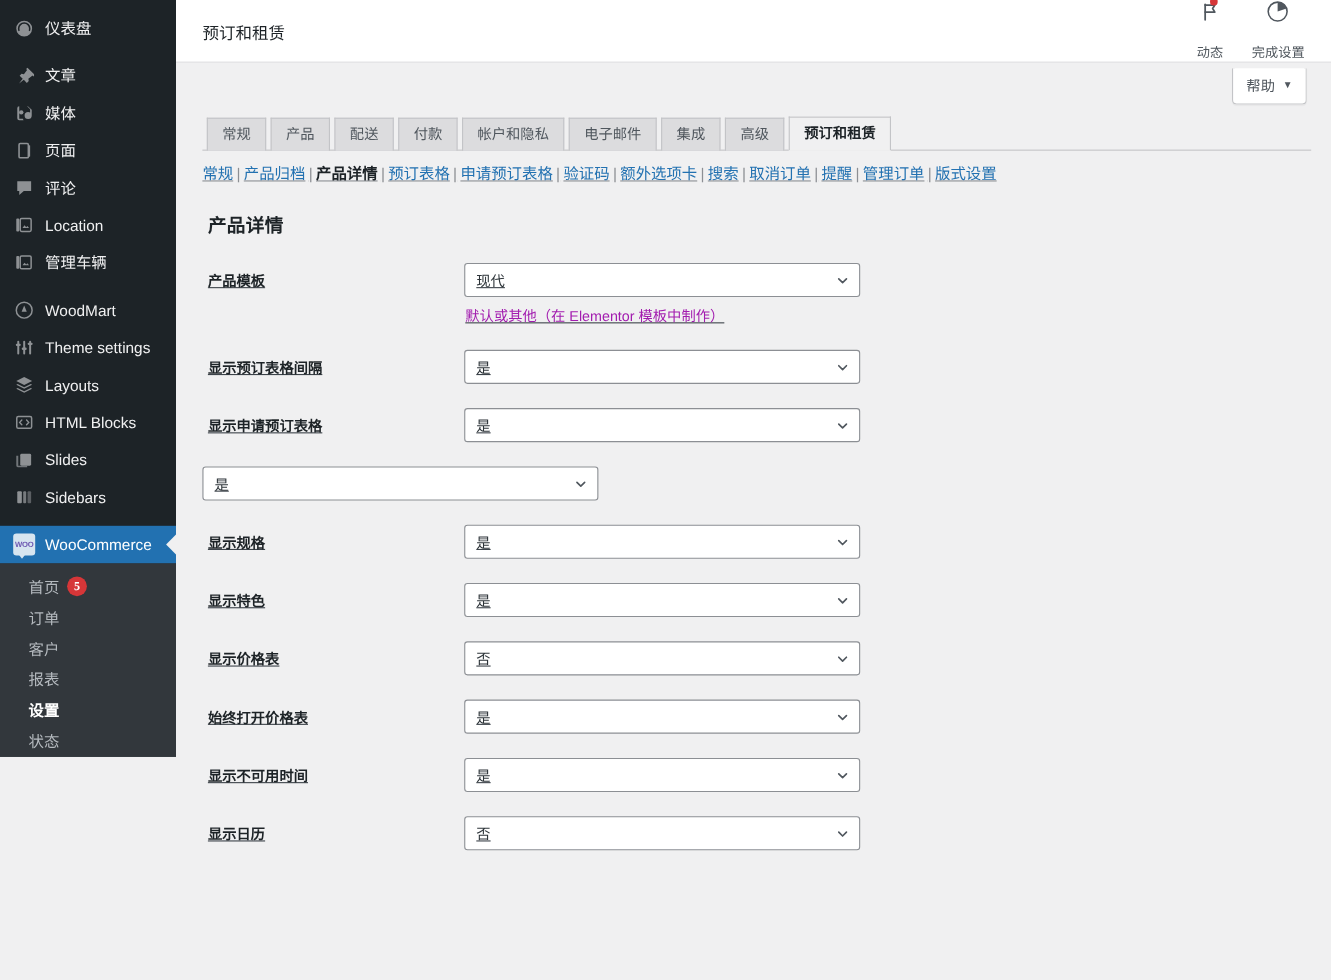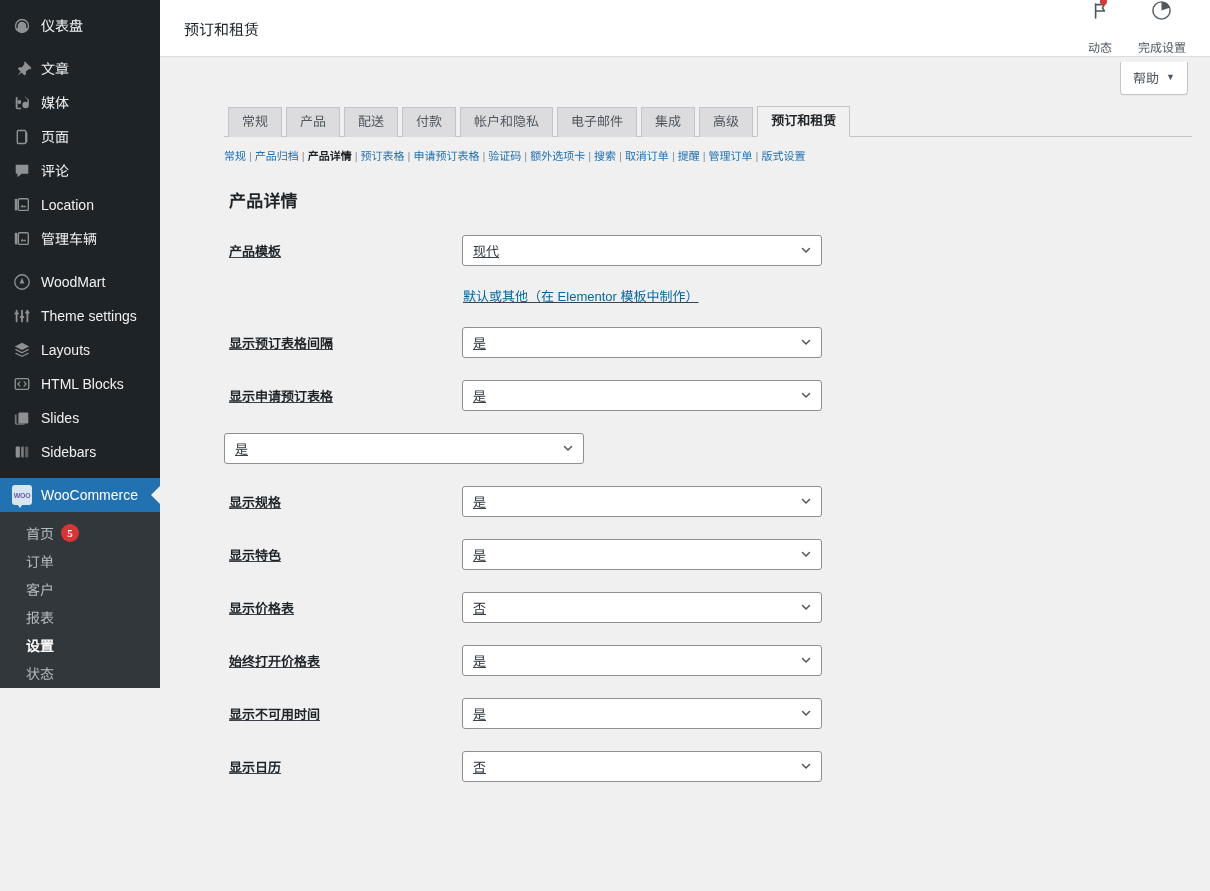--- a/index.html
+++ b/index.html
@@ -168,24 +168,25 @@
   .tab.active {
     background: #f0f0f1;
     border-bottom: 1px solid #f0f0f1;
     color: #1d2327;
     font-weight: 600;
   }
 
   
   .subnav {
     margin-top: 11px;
-    font-size: 11px;
+    font-size: 14px;
     line-height: 1.5;
     color: #8c8f94;
     white-space: nowrap;
+    text-decoration: underline;
   }
   .subnav a {
     color: #2271b1; text-decoration: none; cursor: pointer;
   }
   .subnav a.current { color: #1d2327; font-weight: 700; text-decoration: none; }
   .subnav .sep { color: #8c8f94; padding: 0 3px; }
 
   
   .section-title {
     font-size: 17px; font-weight: 700;
@@ -215,23 +216,23 @@
     cursor: pointer;
     box-shadow: 0 0 0 transparent;
   }
   .wc-select .sel-caret {
     position: absolute; right: 9px; top: 50%;
     transform: translateY(-50%);
     width: 12px; height: 12px;
     display: flex; align-items: center; justify-content: center;
     pointer-events: none;
   }
-  .field-desc { font-size: 13px; color: #0369a1; margin-top: 20px; padding-left: 1px; }
-
-  .scroll-area { height: 834px; overflow: hidden; padding-left: 40px; }
+  .field-desc { font-size: 13px; color: #a21caf; margin-top: 7px; padding-left: 1px; }
+
+  .scroll-area { height: 834px; overflow: hidden; }
 </style>
 </head>
 <body>
 
 <div class="app">
 
   <nav class="sidebar">
     <div class="menu-spacer"></div>
 
     <div class="menu-group">

